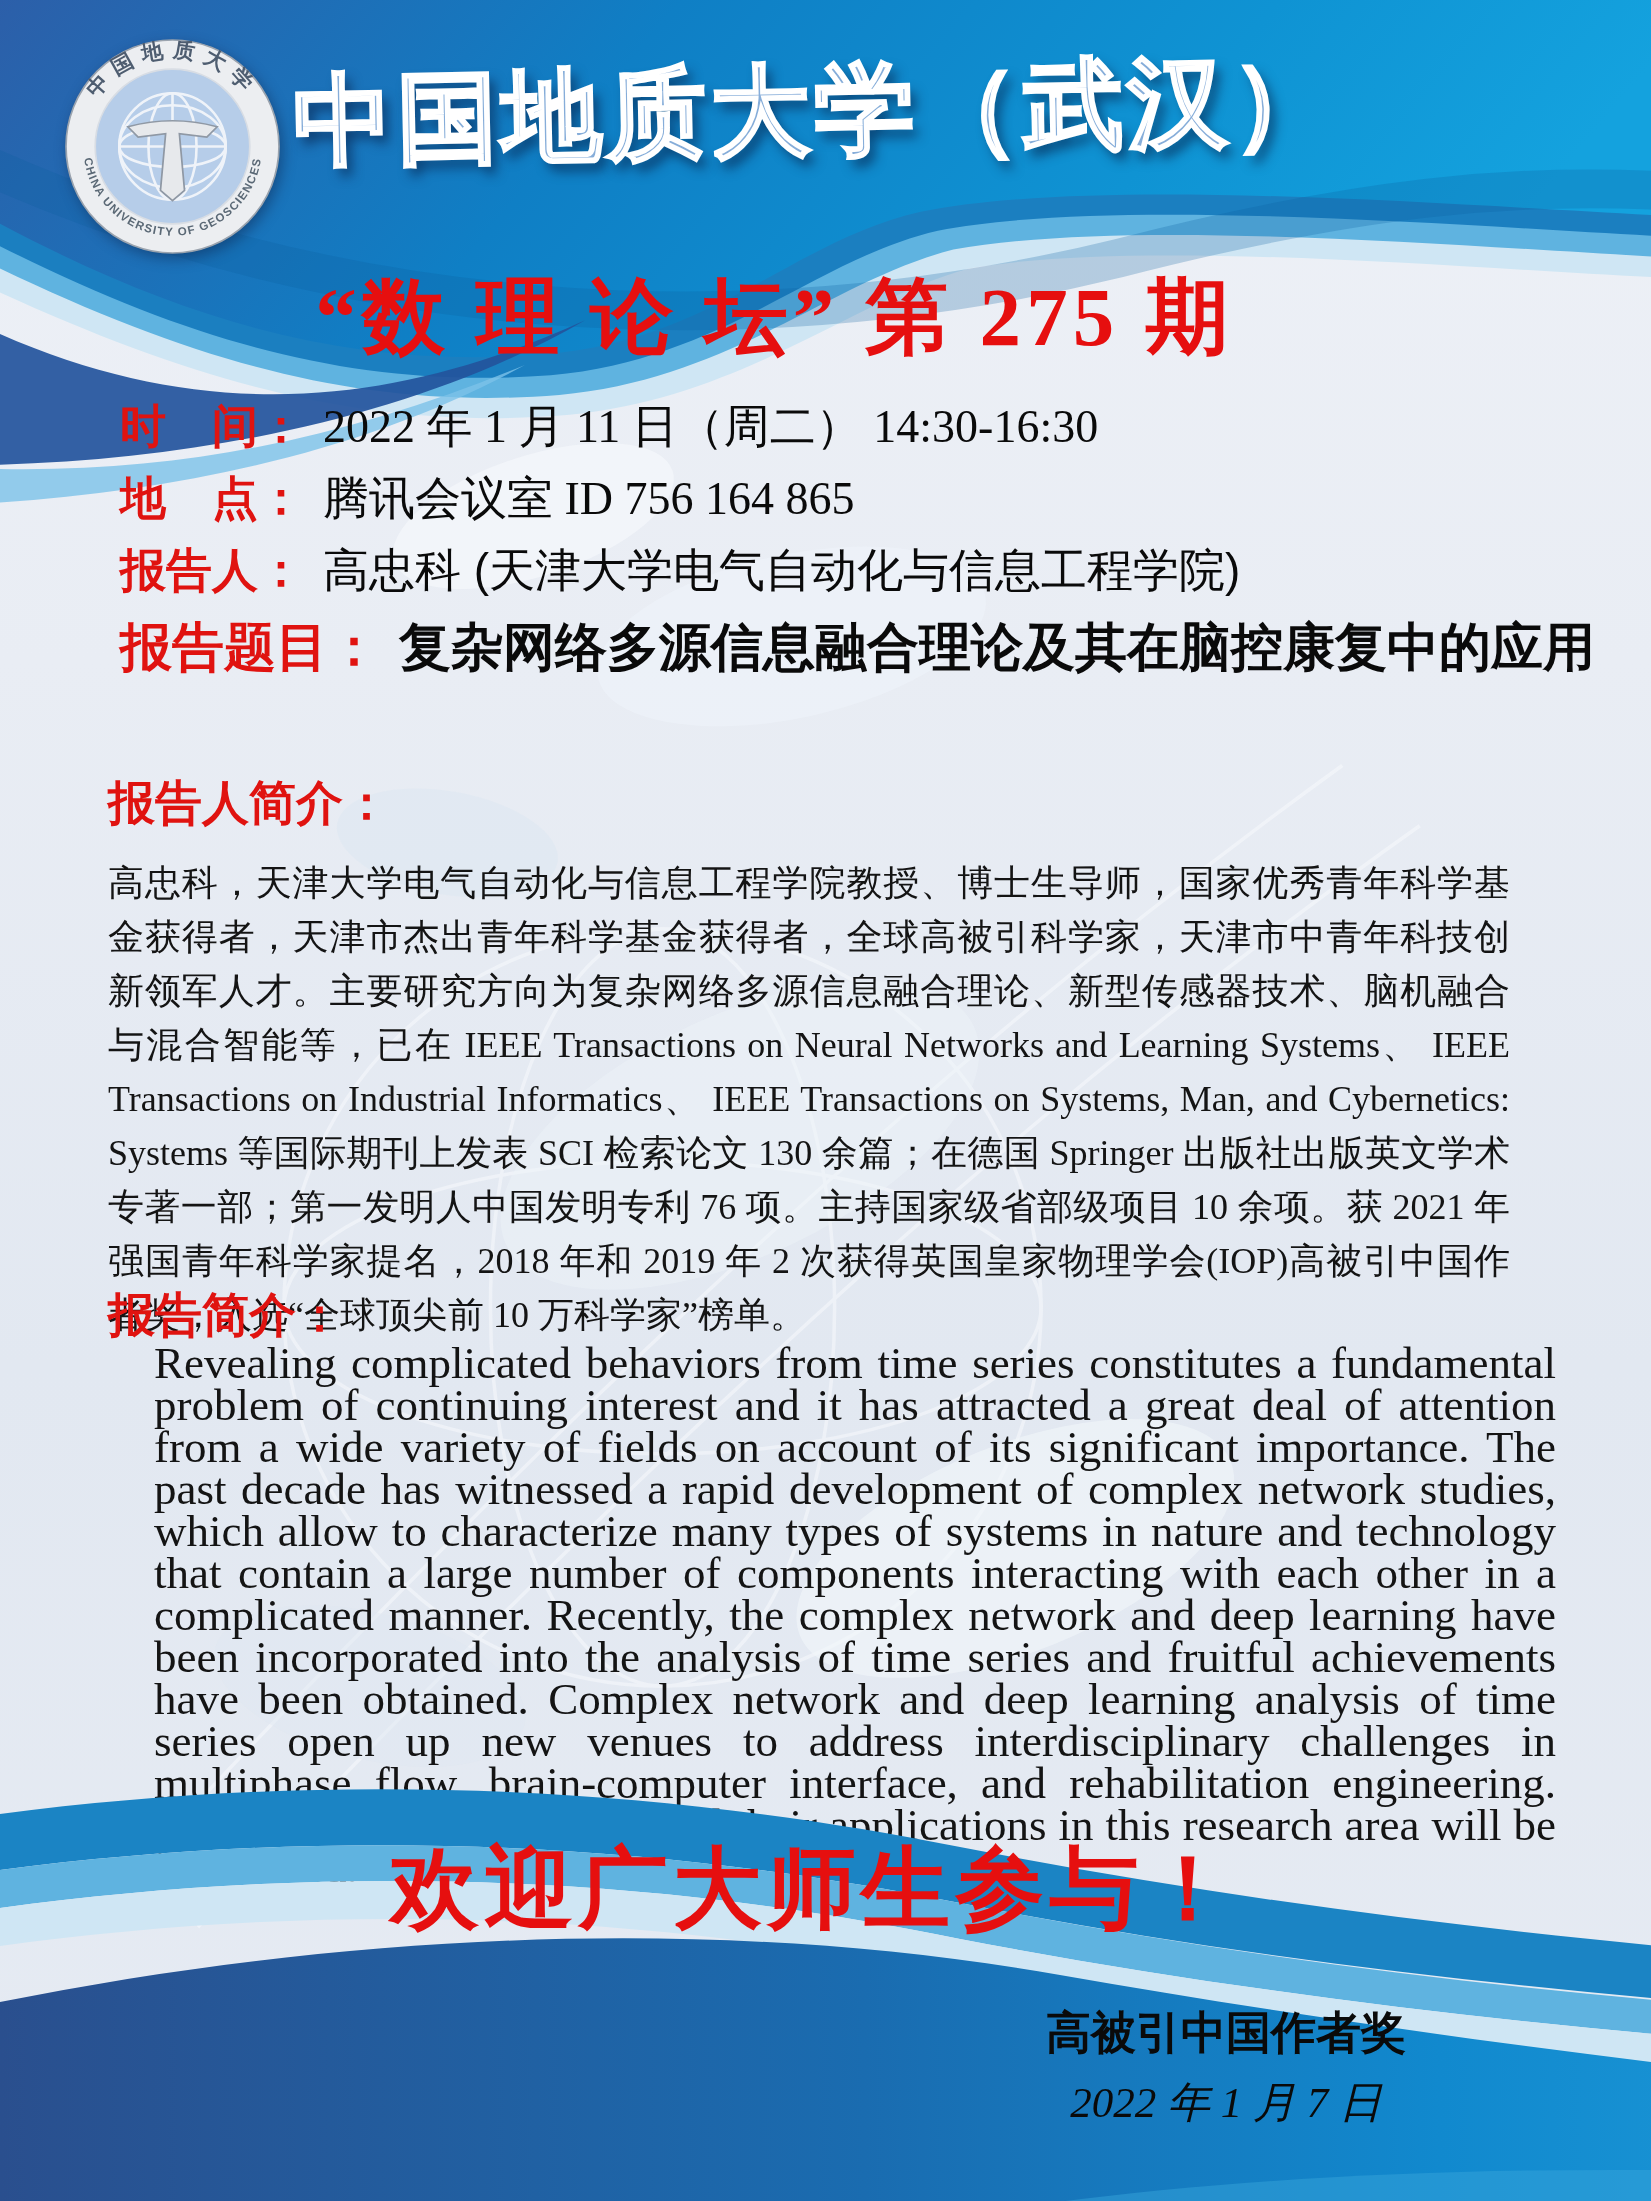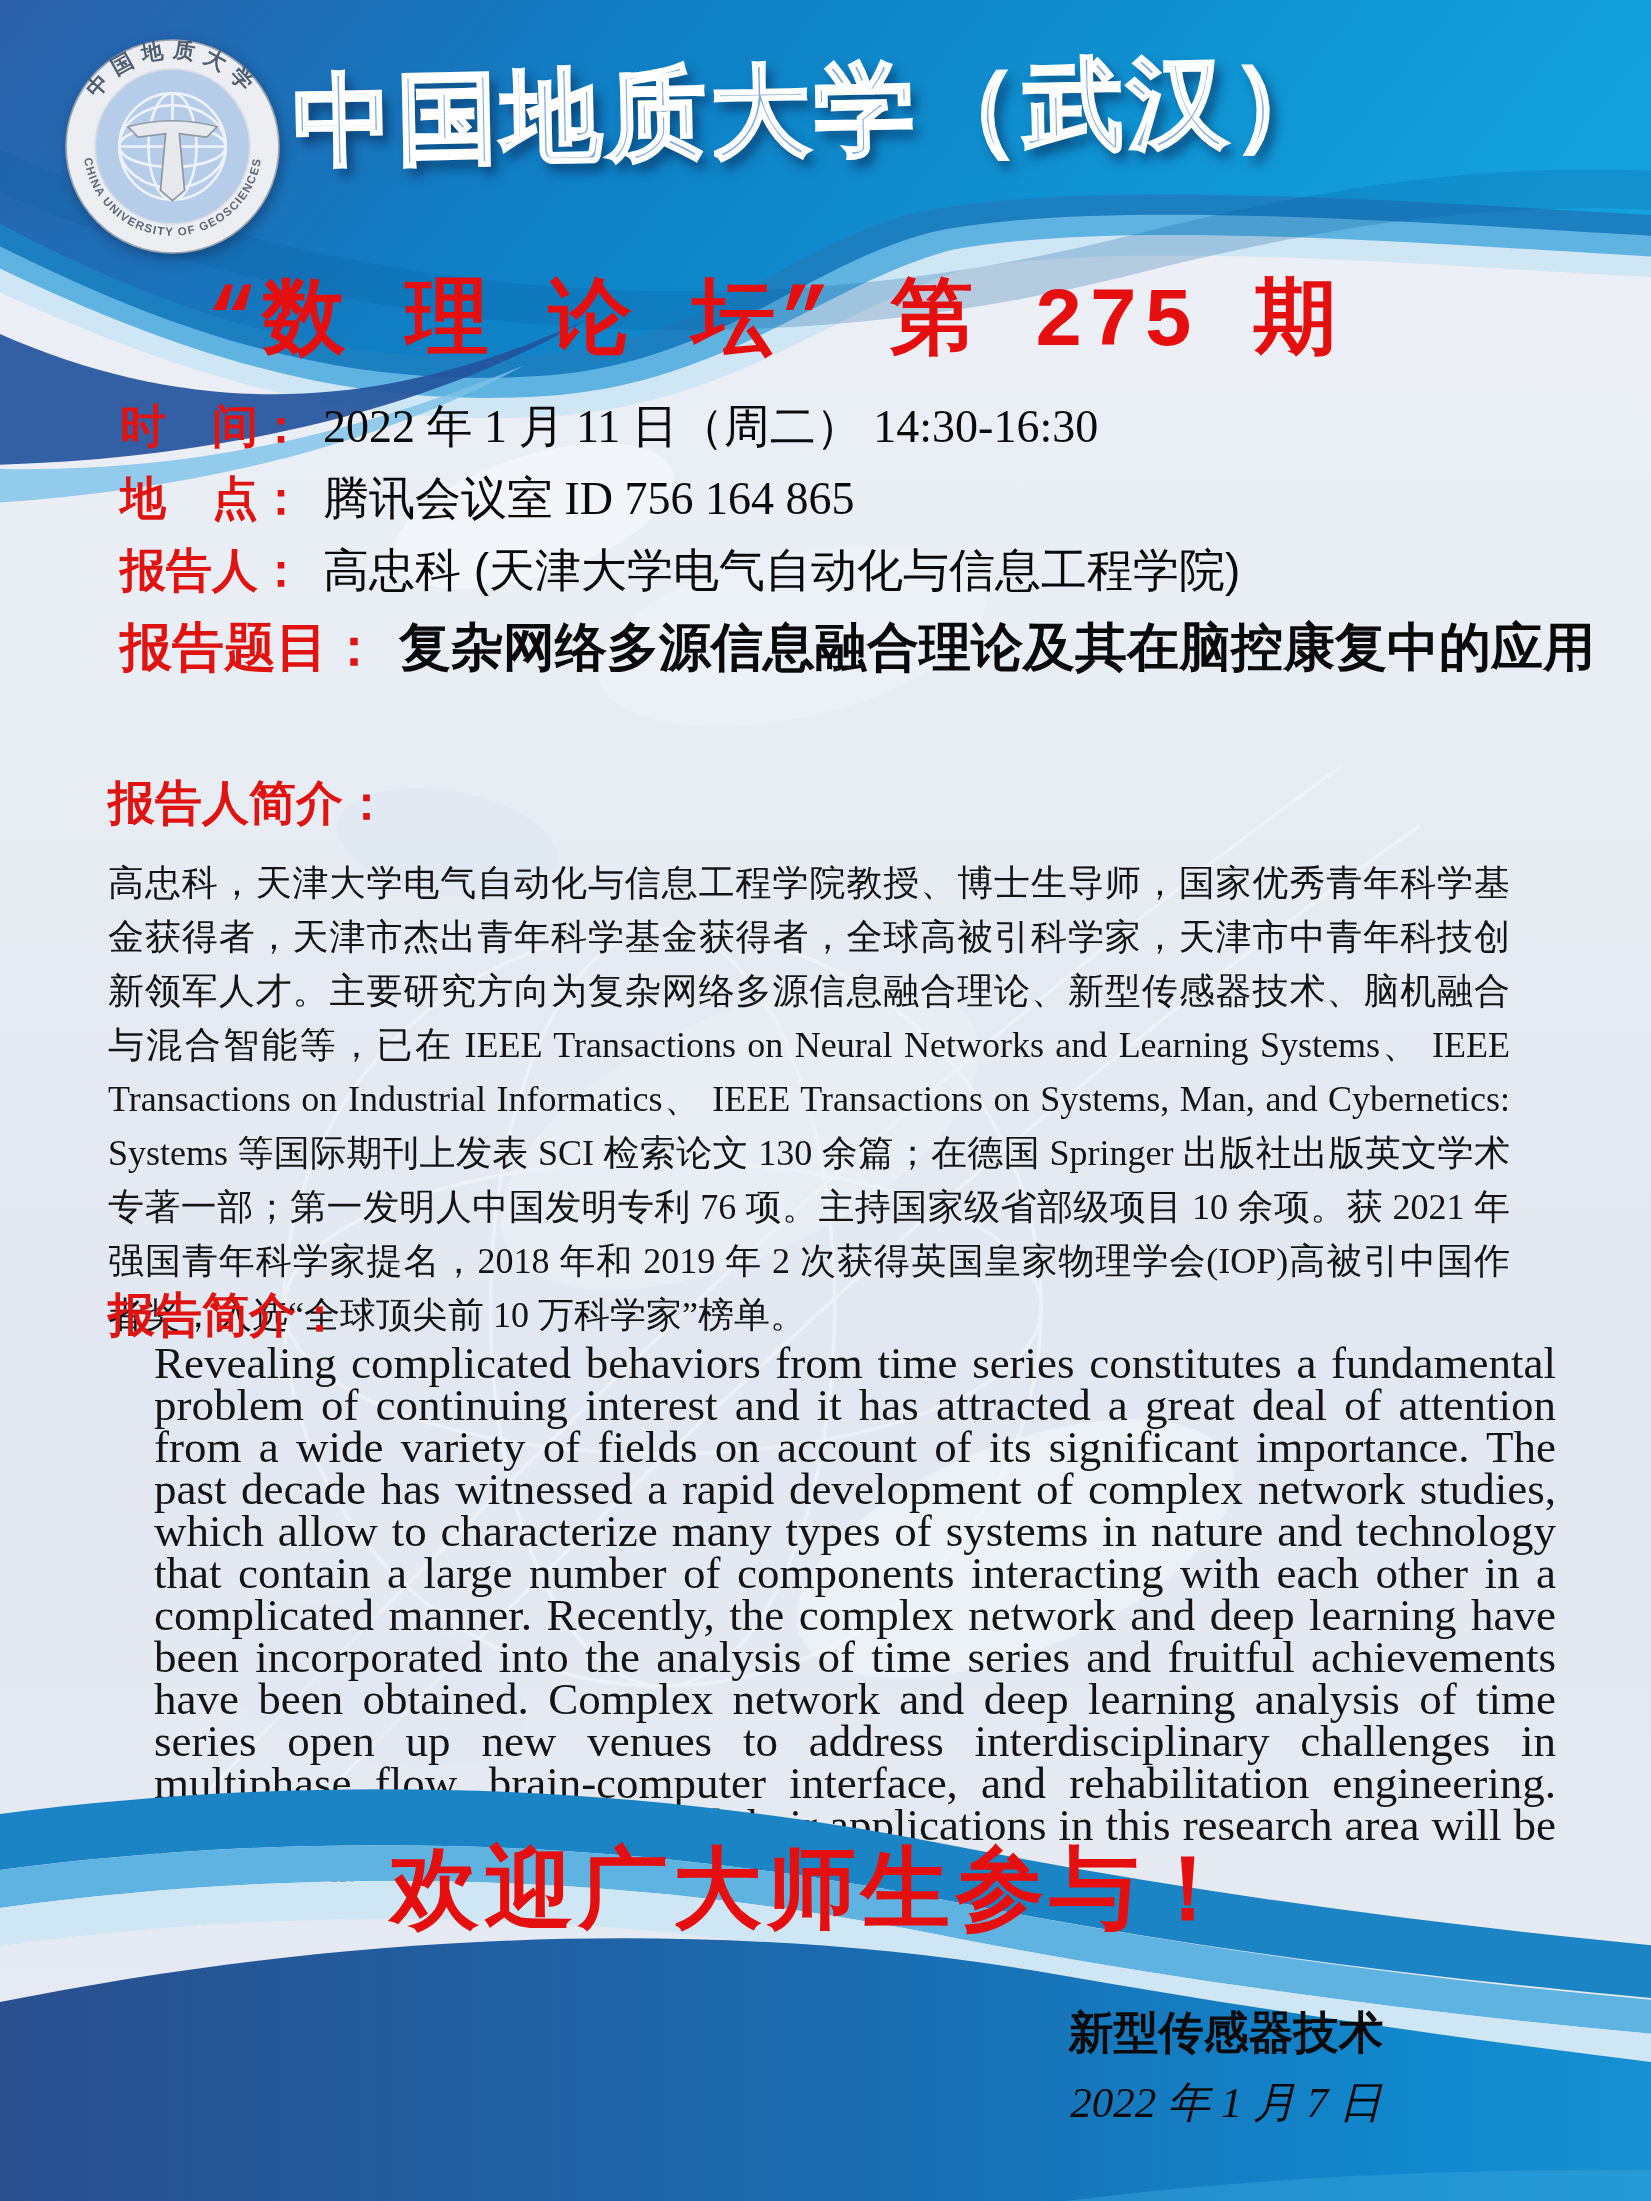--- a/index.html
+++ b/index.html
@@ -17,21 +17,21 @@
   .callig{
     position:absolute;left:293px;top:45px;z-index:3;white-space:nowrap;
     font-family:"DejaVu Sans","Liberation Sans",sans-serif;
     font-size:100px;font-weight:bold;letter-spacing:4.3px;color:#86add9;
     -webkit-text-stroke:2.6px #ffffff;
     text-shadow:6px 8.6px 12px rgba(6,28,66,.62);
     transform:rotate(-1.2deg);
   }
   .series{
     position:absolute;top:262px;left:0;width:1549px;text-align:center;z-index:2;
-    font-family:Liberation Mono, monospace;
+    font-family:Liberation Serif, serif;
     font-weight:bold;font-size:83px;letter-spacing:5.2px;color:#e60f0f;white-space:nowrap;
   }
   .info-row{position:absolute;left:120px;z-index:2;white-space:nowrap;font-size:46px;color:#0a0a0a;}
   .info-row .ilabel{color:#e01310;font-weight:bold;margin-right:19px;}
   .serifv{font-family:"Liberation Serif","DejaVu Serif",serif;}
   .row-time{top:396px;}
   .row-place{top:468px;}
   .row-speaker{top:540px;}
   .row-title{top:613px;font-size:52px;}
   .row-title .ival{font-weight:bold;}
@@ -158,18 +158,18 @@
     <path d="M0,67 C300,28 620,32 960,100 C1280,163 1620,200 1920,220 L1920,272 C1620,252 1280,219 960,156 C620,88 300,84 0,123 Z" fill="#1b84c4"></path>
     <path d="M0,123 C300,84 620,88 960,156 C1280,219 1620,256 1920,272 L1920,306 C1620,290 1280,253 960,192 C620,122 300,120 0,161 Z" fill="#5fb3e0"></path>
     <path d="M0,161 C300,120 620,122 960,192 C1280,253 1620,290 1920,306 L1920,344 C1620,328 1280,291 960,230 C620,160 300,158 0,199 Z" fill="#cfe6f4"></path>
     <path d="M0,255 C350,185 720,168 1060,228 C1340,277 1650,318 1920,345 L1920,529 L0,529 Z" fill="url(#massGrad)"></path>
     <path d="M680,529 C1020,436 1420,408 1920,430 L1920,529 Z" fill="#35a3da" opacity="0.5"></path>
   </svg>
 
   <div class="welcome">欢迎广大师生参与！</div>
 
   <div class="footer">
-    <div class="org">新型传感器技术</div>
+    <div class="org">高被引中国作者奖</div>
     <div class="date">2022 年 1 月 7 日</div>
   </div>
 
 </div>
 
 
 </body></html>

